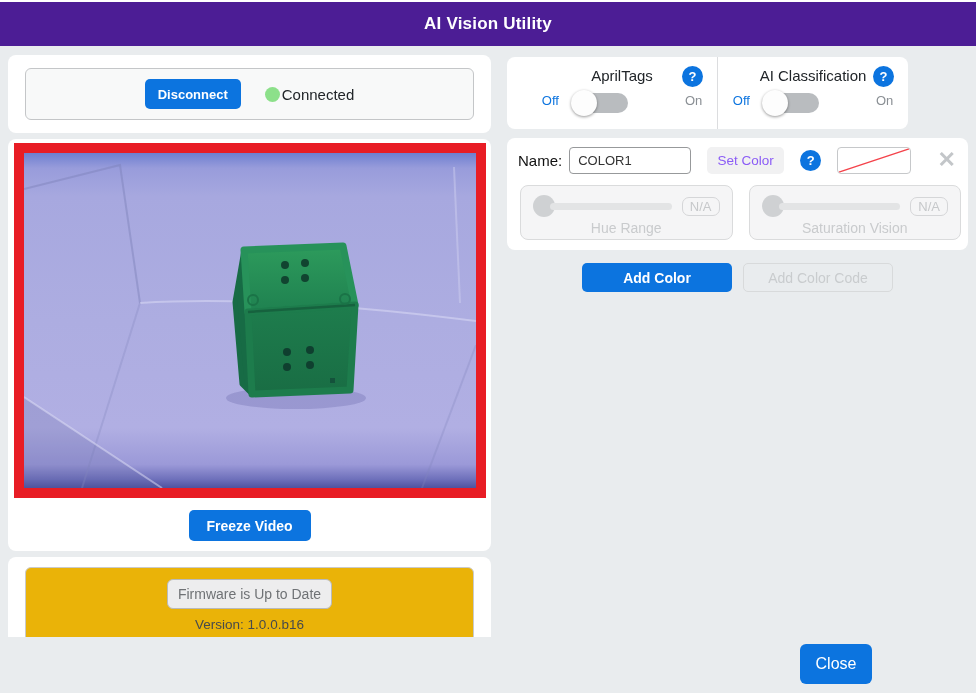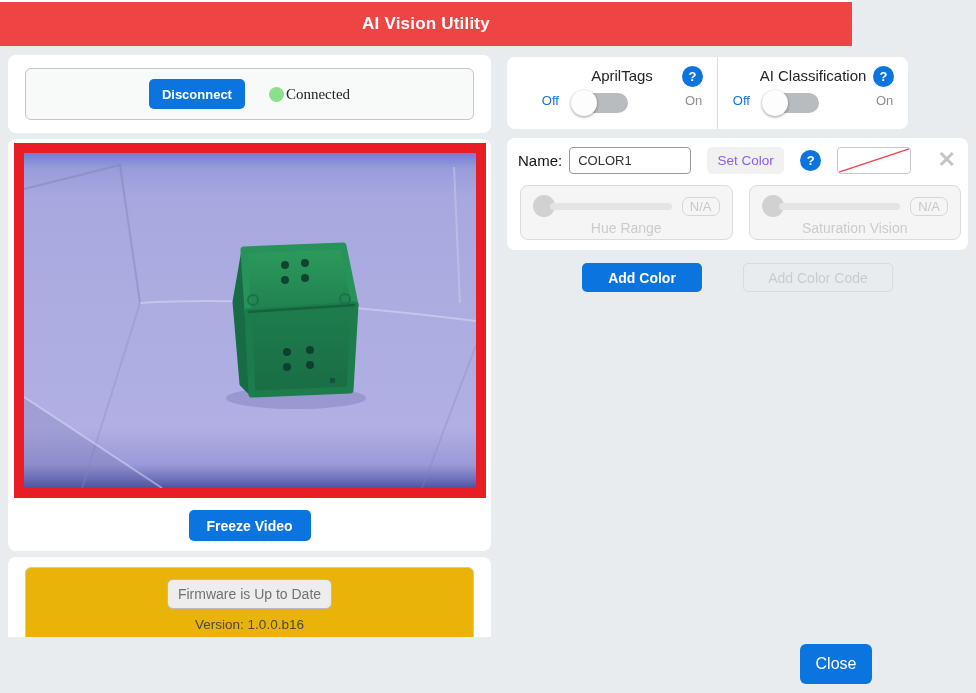--- a/index.html
+++ b/index.html
@@ -6,43 +6,43 @@
   html,body { width:976px; height:693px; }
   body {
     position:relative; overflow:hidden;
     background:#e9ecee;
     font-family:"Liberation Sans", sans-serif;
     -webkit-font-smoothing:antialiased;
   }
 
   
   .app-header {
-    position:absolute; top:0; left:0; width:852px; height:46px;
-    background:#ef4444; border-top:2px solid #ffffff;
+    position:absolute; top:0; left:0; width:976px; height:46px;
+    background:#4c1d95; border-top:2px solid #ffffff;
     display:flex; align-items:center; justify-content:center;
   }
   .app-title { color:#fff; font-size:17px; font-weight:700; letter-spacing:.2px; }
 
   
   .card { position:absolute; background:#fff; border-radius:8px; }
 
   
   #connection-card { top:55px; left:8px; width:483px; height:78px; }
   .conn-box {
     position:absolute; left:17px; right:17px; top:13px; bottom:13px;
     border:1px solid #c4c6c8; border-radius:6px; background:#f8f9f9;
     display:flex; align-items:center; justify-content:center; gap:24px;
   }
   .btn-blue {
     background:#0c74df; color:#ffffff; border:none; border-radius:5px;
     font-family:inherit; font-weight:600; cursor:pointer;
     display:flex; align-items:center; justify-content:center;
   }
   .disconnect-btn { width:96px; height:30px; font-size:13px; }
-  .status-wrap { display:flex; align-items:center; gap:2px;font-family:Liberation Serif, serif; }
+  .status-wrap { display:flex; align-items:center; gap:2px; }
   .status-dot { width:15px; height:15px; border-radius:50%; background:#8ce08a; }
   .status-text { font-size:15px; color:#212529; }
 
   
   #video-card { top:139px; left:8px; width:483px; height:412px; }
   .video-frame {
     position:absolute; left:6px; top:4px; width:472px; height:355px;
     border:10px solid #e81d25; background:#a9aade;
   }
   .video-frame svg { display:block; width:452px; height:335px; }
@@ -125,21 +125,21 @@
   }
   .slider-line { display:flex; align-items:center; }
   .slider-knob { width:22px; height:22px; border-radius:50%; background:#cfd1d3; flex:none; }
   .slider-track { flex:1; height:7px; border-radius:4px; background:#e3e4e5; margin-left:-5px; }
   .na-badge {
     margin-left:10px; border:1.5px solid #d5d6d8; border-radius:7px;
     color:#c6c8ca; font-size:13px; padding:1px 7px; flex:none;text-align:right;
   }
   .slider-caption { text-align:center; margin-top:3px; color:#c9cbcd; font-size:14px; }
 
-  .add-color-btn { position:absolute; top:263px; left:582px; width:120px; height:29px; font-size:14px; }
+  .add-color-btn { position:absolute; top:263px; left:582px; width:150px; height:29px; font-size:14px; }
   .add-color-code-btn {
     position:absolute; top:263px; left:743px; width:150px; height:29px;
     background:transparent; border:1px solid #d8dadb; border-radius:5px;
     color:#c9ccce; font-size:14px; font-family:inherit;
   }
 
   
   .app-footer {
     position:absolute; left:0; top:637px; width:880px; height:56px;
     background:#e9ecee; z-index:5;

